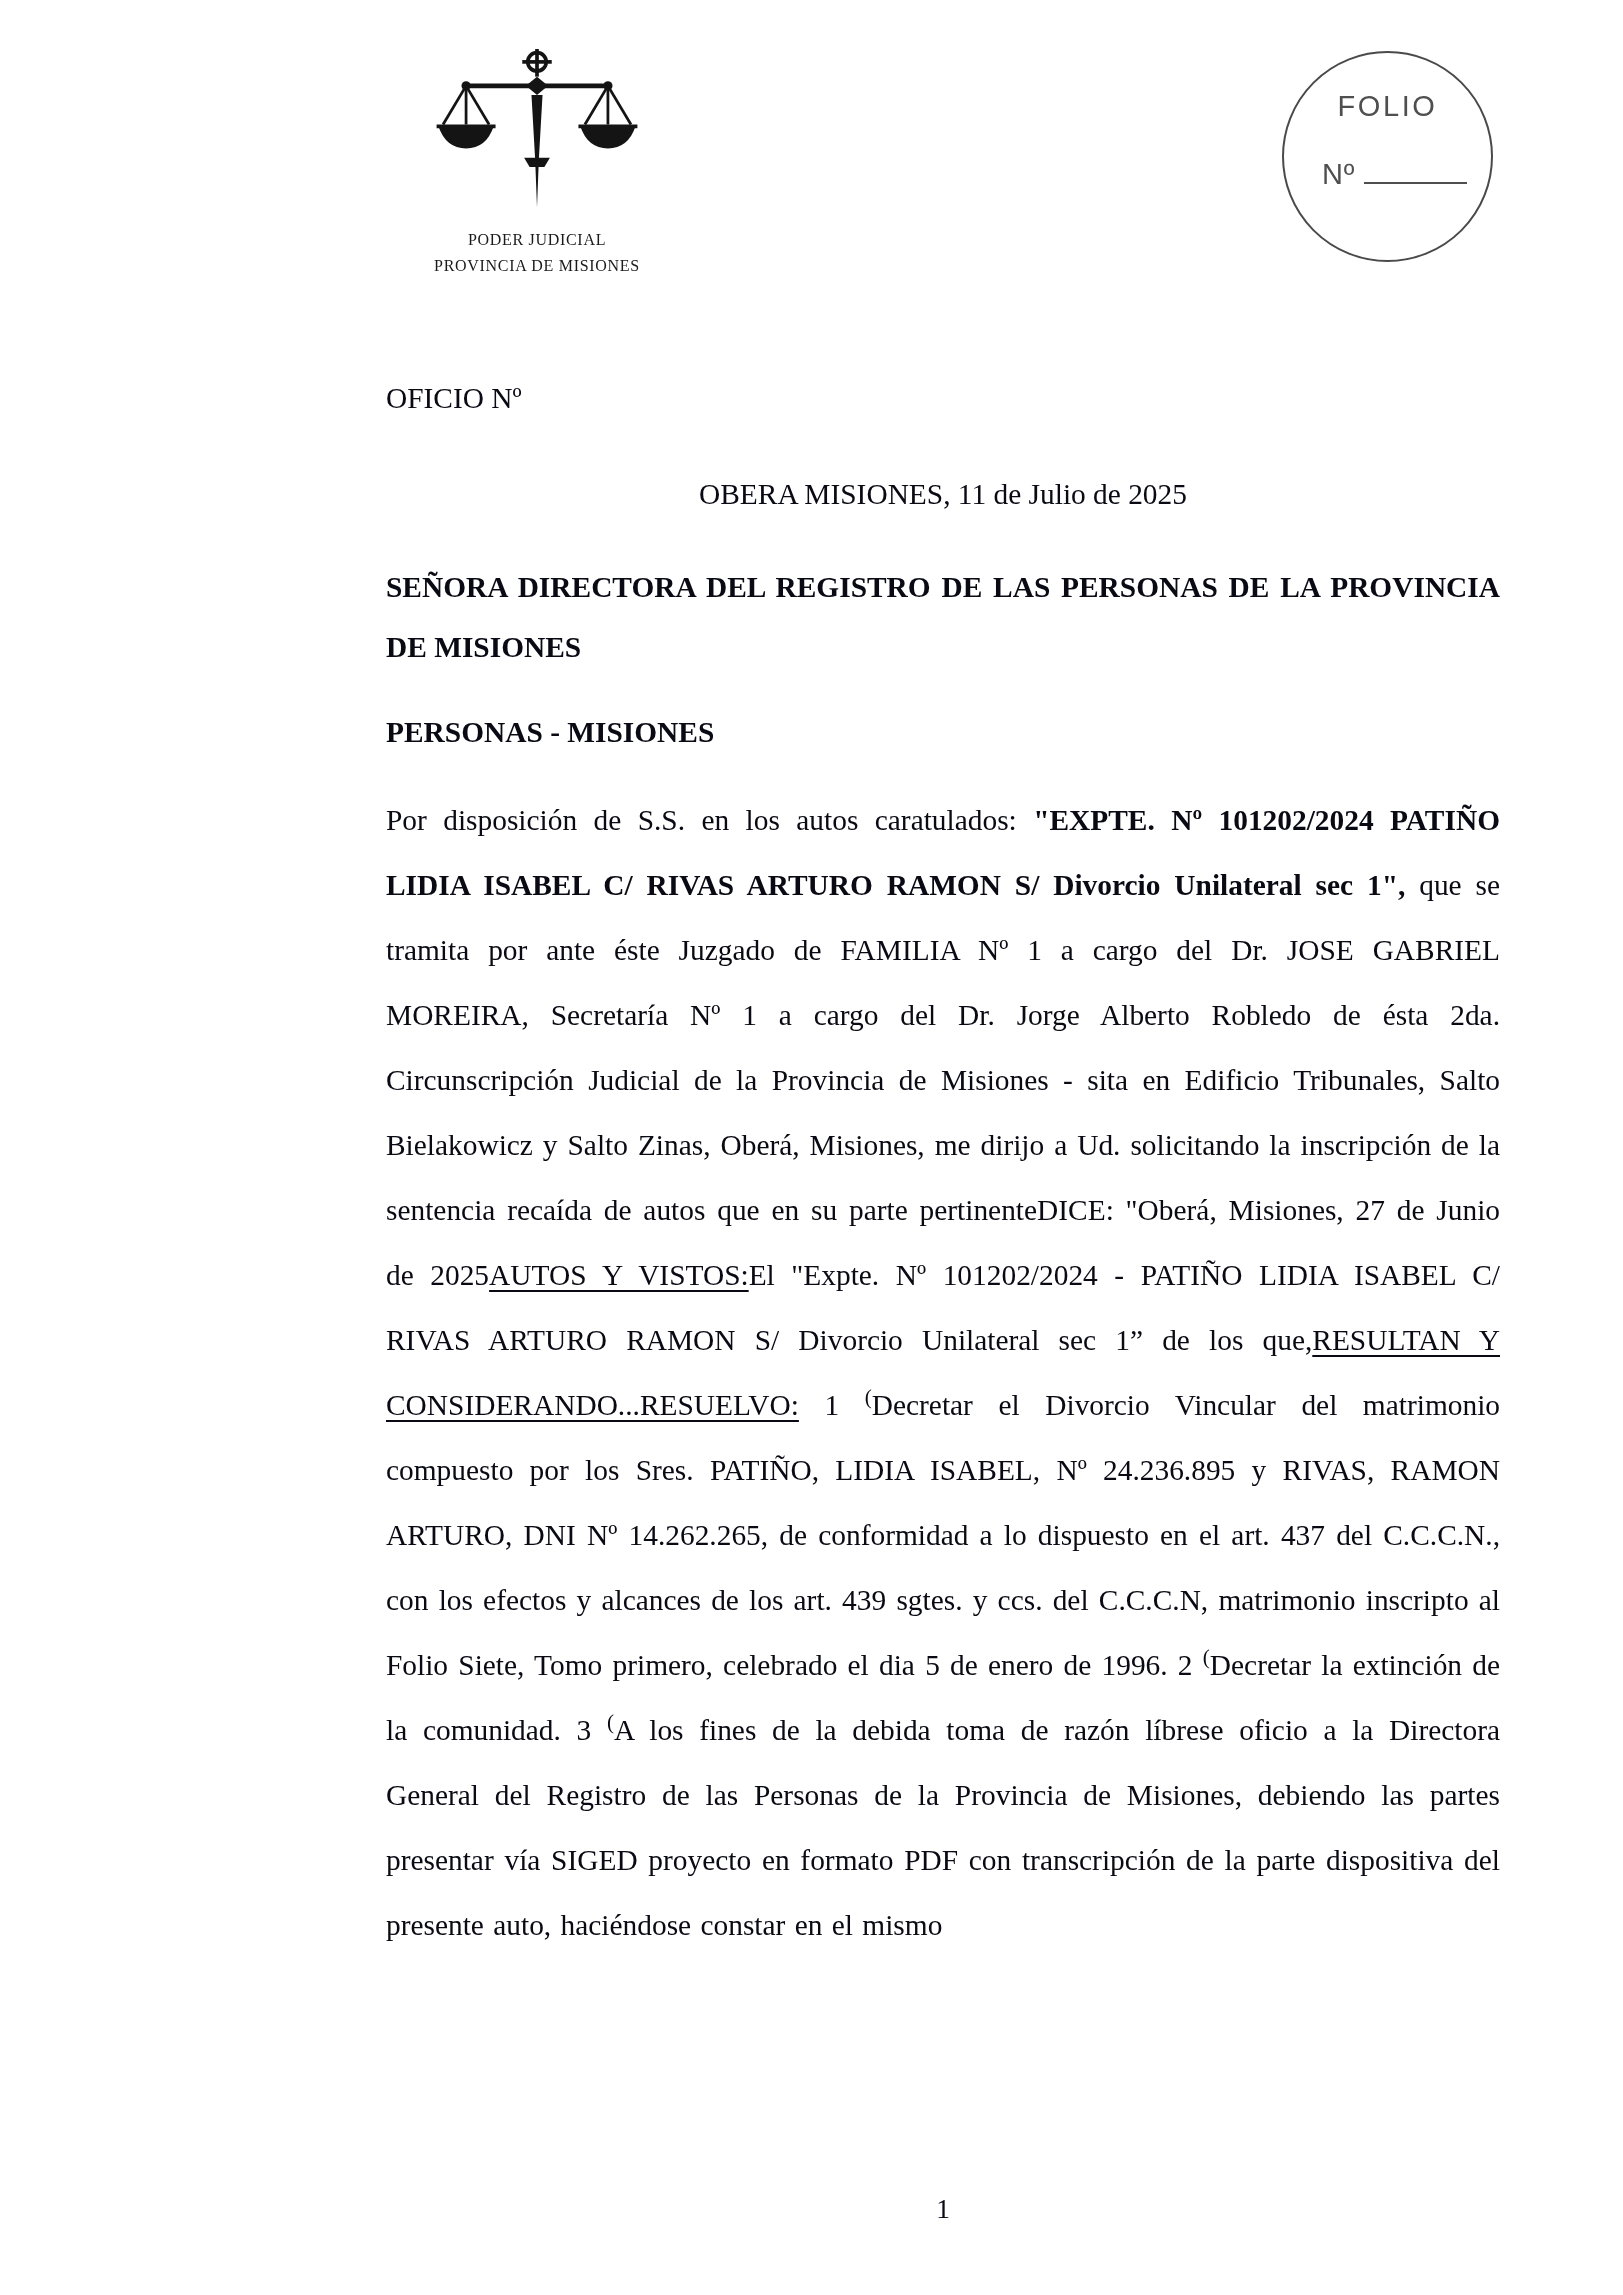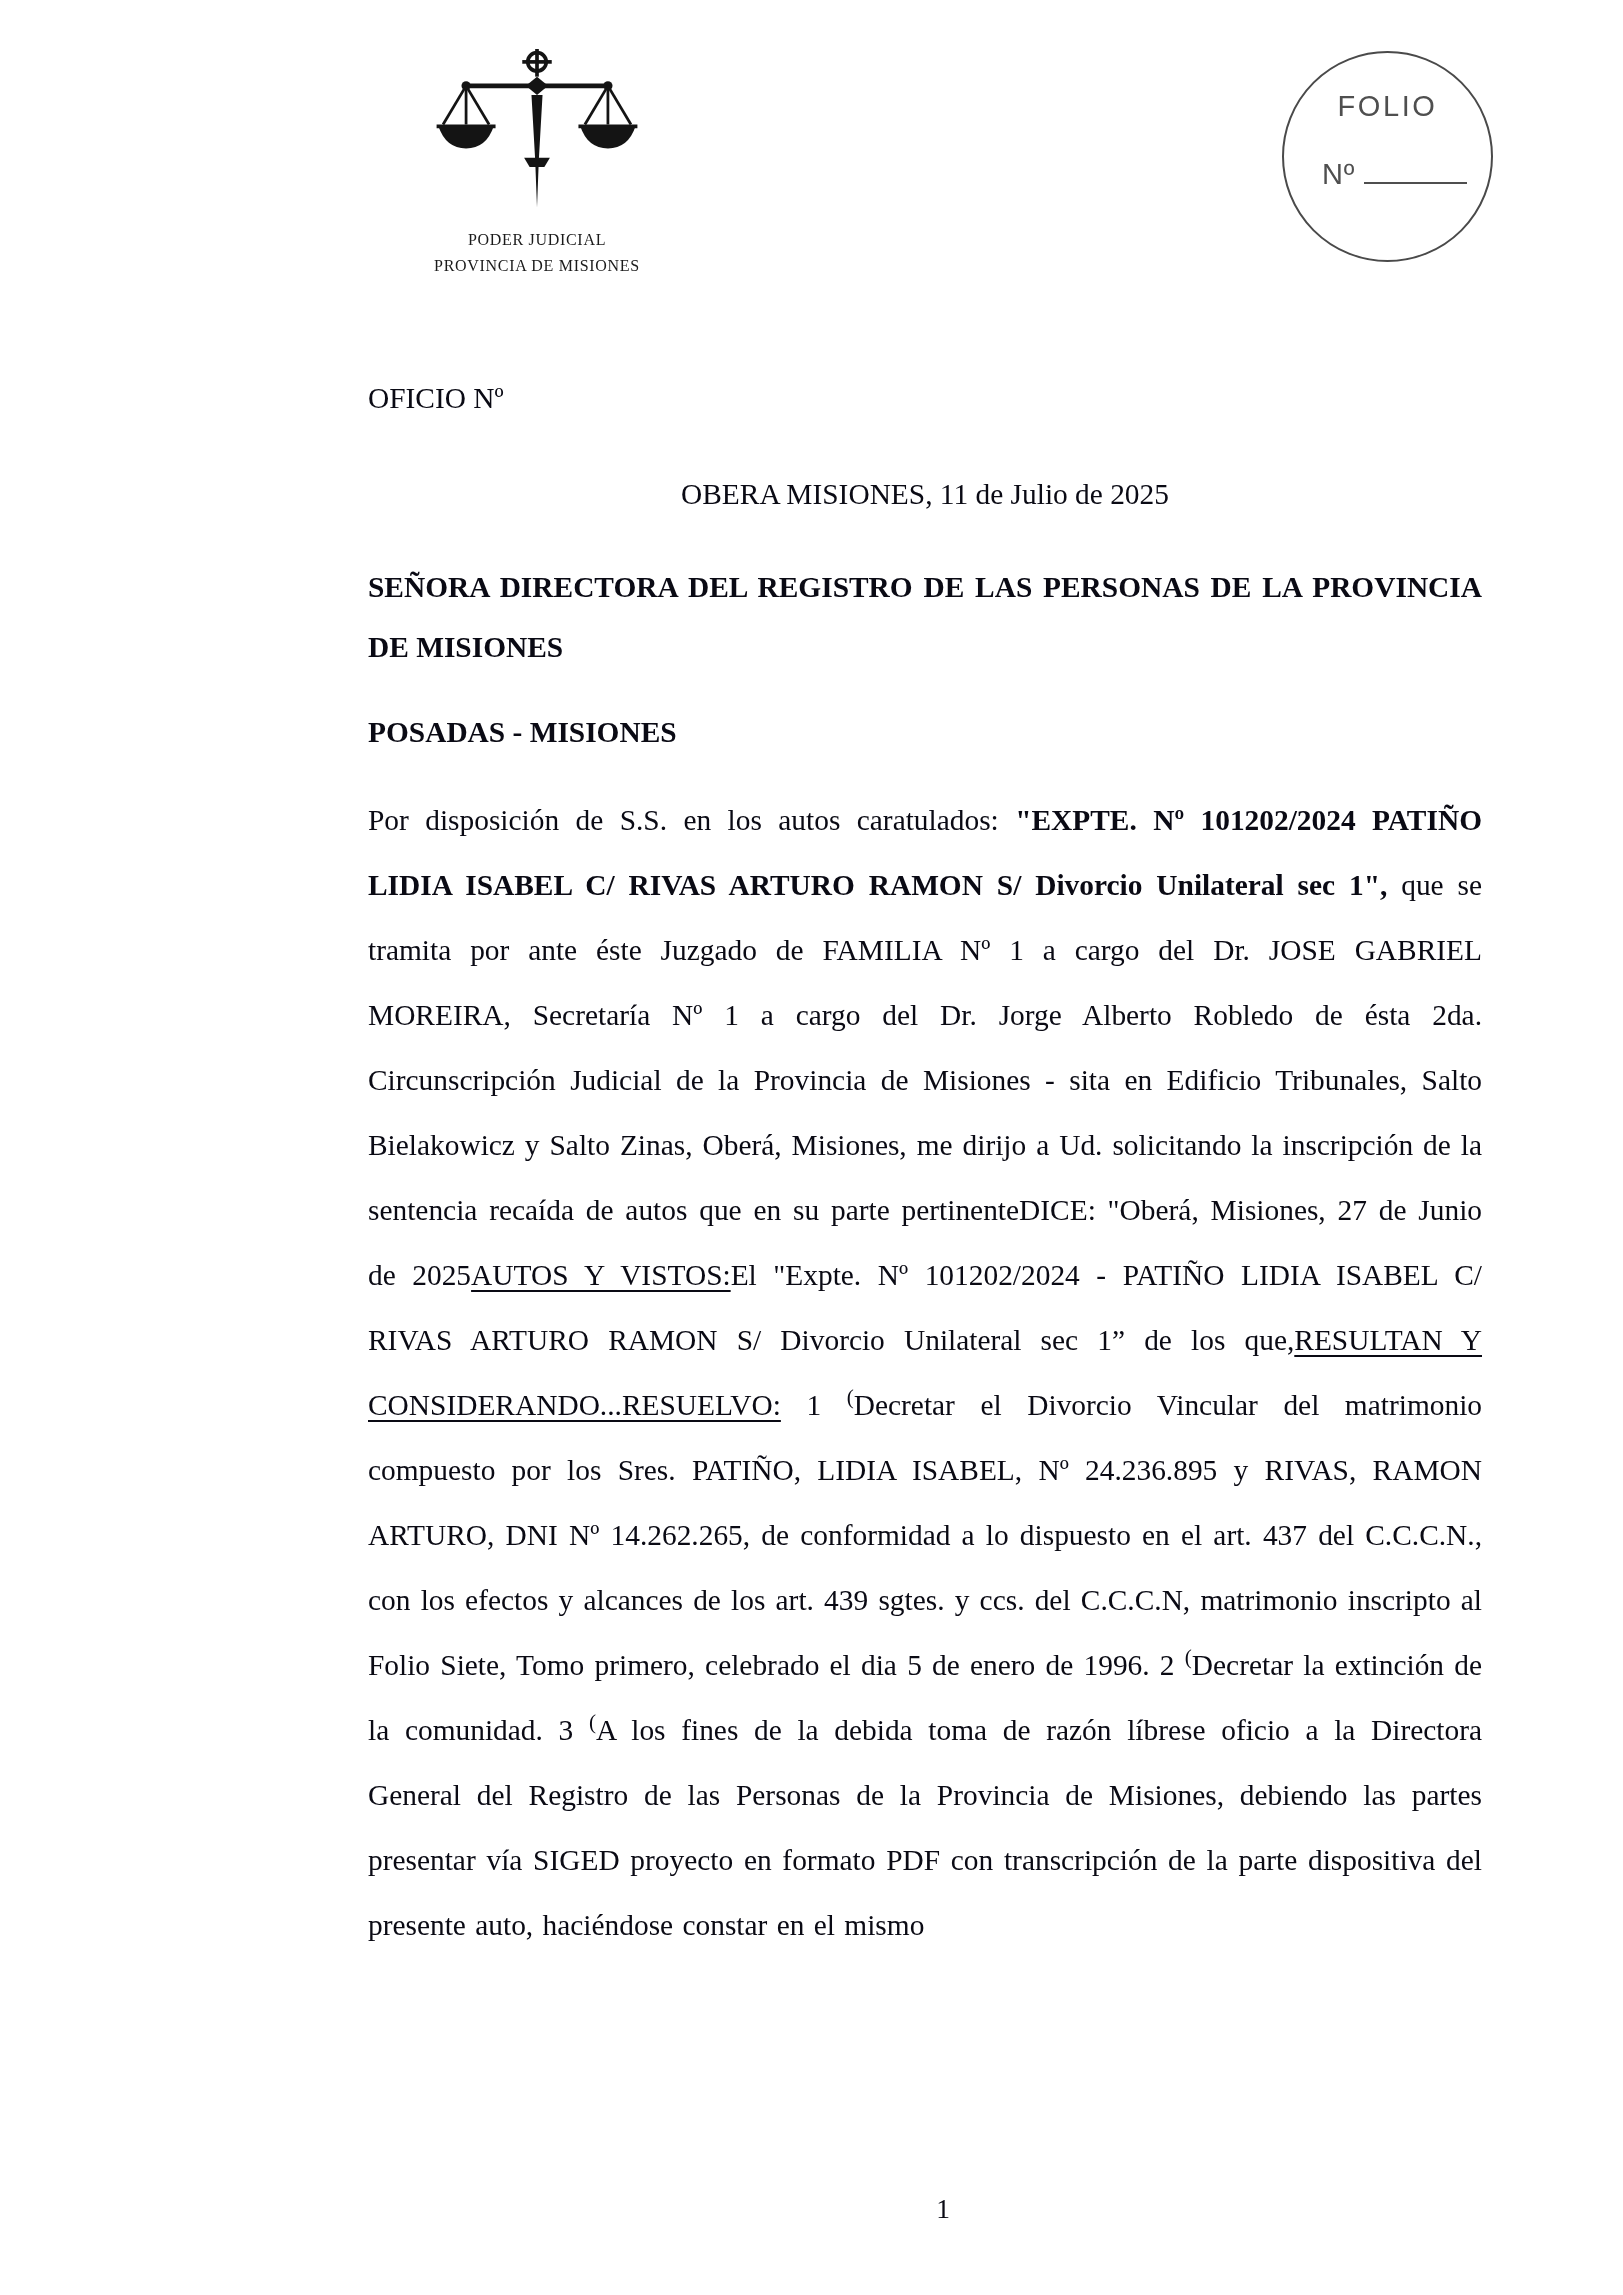--- a/index.html
+++ b/index.html
@@ -69,21 +69,21 @@
     width: 103px;
     border-bottom: 2.6px solid #4f4f4f;
     height: 26px;
     margin-left: 9.2px;
     vertical-align: baseline;
   }
 
   
   .content {
     position: absolute;
-    left: 368px;
+    left: 386px;
     top: 381px;
     width: 1114px;
     font-size: 29.4px;
     color: #0a0a14;
   }
   .oficio-line { line-height: 34px; }
   .dateline {
     margin-top: 62px;
     line-height: 34px;
     text-align: center;
@@ -161,20 +161,20 @@
     <div class="folio-label">FOLIO</div>
     <div class="folio-no-row">
       <span>Nº</span><span class="folio-blank"></span>
     </div>
   </div>
 
   <div class="content">
     <div class="oficio-line">OFICIO Nº</div>
     <div class="dateline">OBERA MISIONES, 11 de Julio de 2025</div>
     <div class="addressee">SEÑORA DIRECTORA DEL REGISTRO DE LAS PERSONAS DE LA PROVINCIA DE MISIONES</div>
-    <div class="city-line">POSADAS  - MISIONES</div>
+    <div class="city-line">PERSONAS  - MISIONES</div>
     <div class="main-paragraph"><span>Por disposición de S.S. en los autos caratulados: </span><span class="seg-b">"EXPTE. Nº 101202/2024 PATIÑO LIDIA ISABEL C/ RIVAS ARTURO RAMON S/ Divorcio Unilateral sec 1", </span><span>que se tramita por ante éste Juzgado de FAMILIA Nº 1 a cargo del Dr. JOSE GABRIEL MOREIRA, Secretaría Nº 1 a cargo del  Dr. Jorge Alberto Robledo de ésta 2da. Circunscripción Judicial de la Provincia de Misiones - sita en Edificio Tribunales, Salto Bielakowicz y Salto Zinas, Oberá, Misiones, me dirijo a Ud. solicitando la inscripción de la sentencia recaída de autos que en su parte pertinenteDICE: "Oberá, Misiones, 27 de Junio de 2025</span><span class="seg-u">AUTOS Y VISTOS:</span><span>El "Expte. Nº 101202/2024 - PATIÑO LIDIA ISABEL C/ RIVAS ARTURO RAMON S/ Divorcio Unilateral sec 1” de los que,</span><span class="seg-u">RESULTAN Y CONSIDERANDO...RESUELVO:</span><span> 1 </span><span class="seg-sup">(</span><span>Decretar el Divorcio Vincular del matrimonio compuesto por los Sres. PATIÑO, LIDIA ISABEL, Nº 24.236.895 y RIVAS, RAMON ARTURO, DNI Nº 14.262.265, de conformidad a lo dispuesto en el art. 437 del C.C.C.N., con los efectos y alcances de los art. 439 sgtes. y ccs. del C.C.C.N, matrimonio inscripto al Folio Siete, Tomo primero, celebrado el dia 5 de enero de 1996. 2 </span><span class="seg-sup">(</span><span>Decretar la extinción de la comunidad. 3 </span><span class="seg-sup">(</span><span>A los fines de la debida toma de razón líbrese oficio a la Directora General del Registro de las Personas de la Provincia de Misiones, debiendo las partes presentar vía SIGED proyecto en formato PDF con transcripción de la parte dispositiva del presente auto, haciéndose constar en el mismo</span></div>
   </div>
 
   <div class="page-number">1</div>
 
 </div>
 
 
 </body></html>

